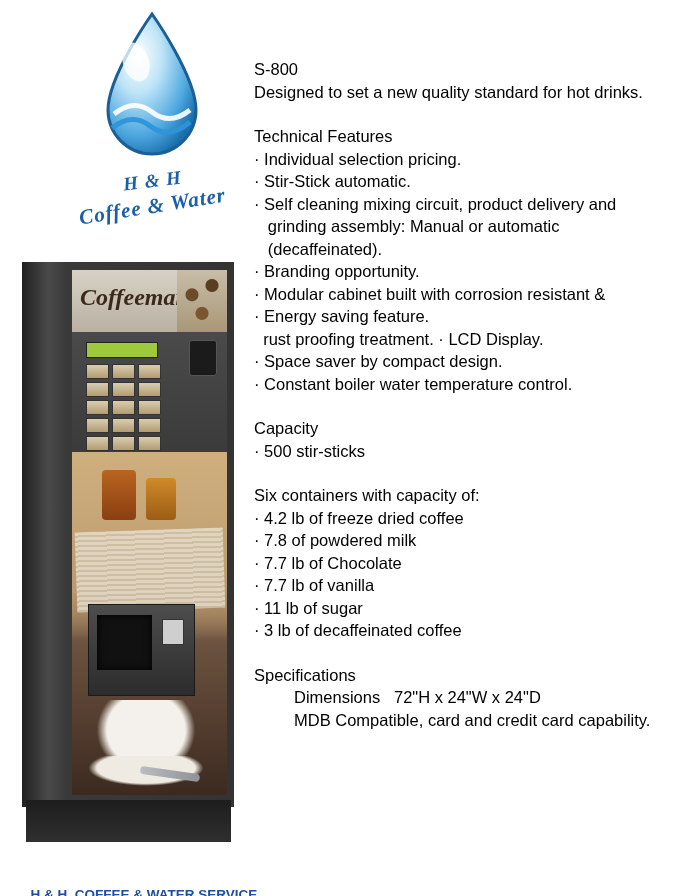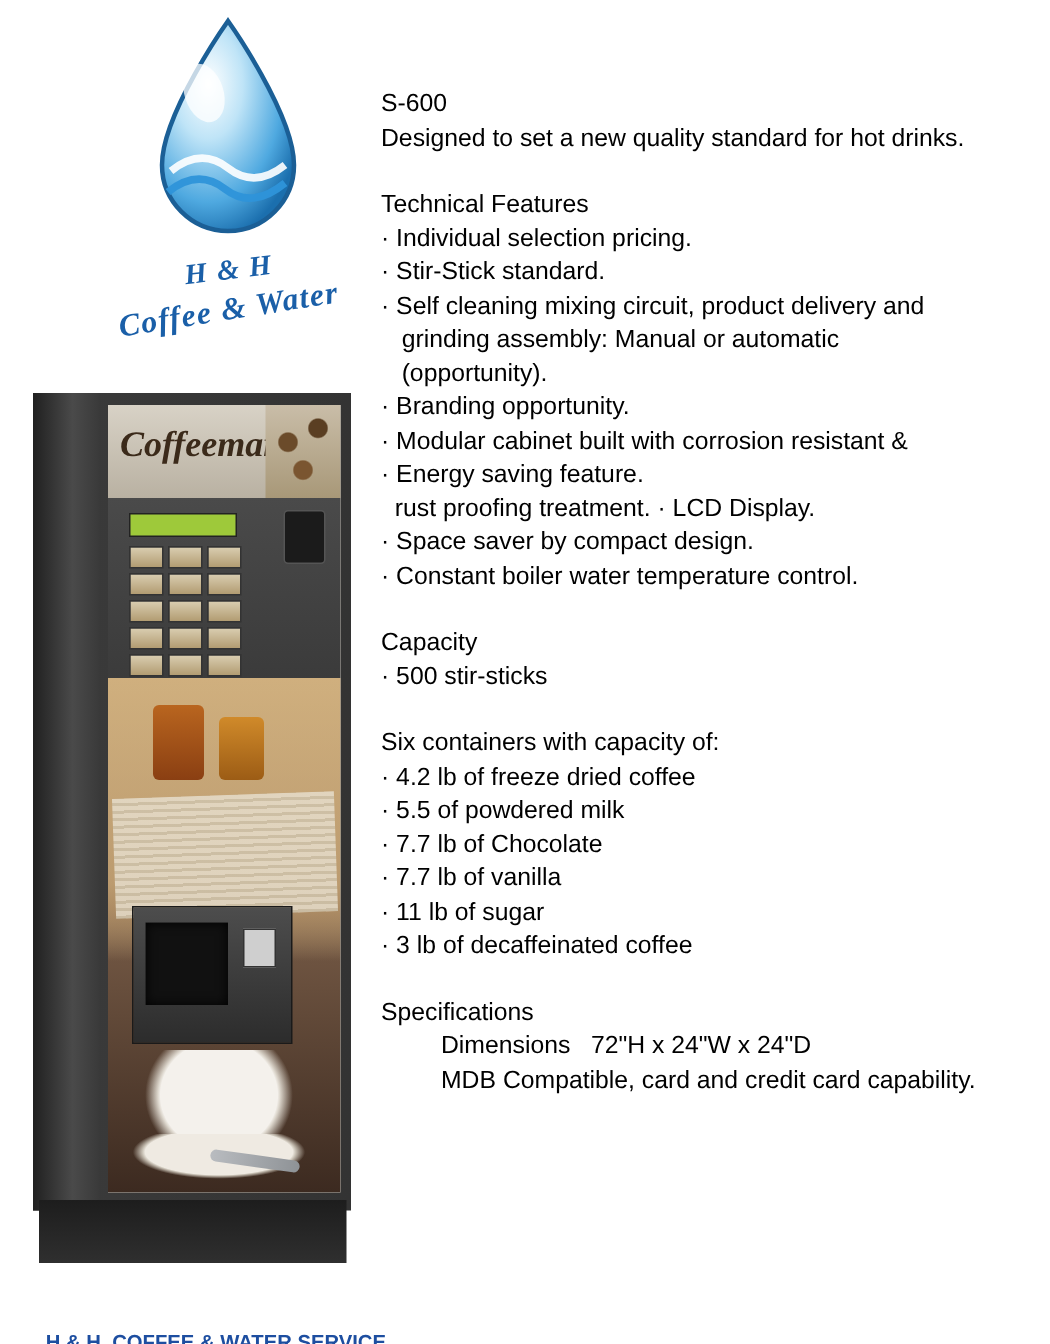--- a/index.html
+++ b/index.html
@@ -378,48 +378,48 @@
           <div class="spoon"></div>
         </div>
       </div>
     </div>
 
     <div class="machine-base"></div>
   </div>
 
   <div class="content">
 
-    <div class="line">S-600</div>
+    <div class="line">S-800</div>
     <div class="wrapline">Designed to set a new quality standard for hot drinks.</div>
 
     <div class="blank"></div>
 
     <div class="line">Technical Features</div>
     <div class="line">· Individual selection pricing.</div>
-    <div class="line">· Stir-Stick standard.</div>
+    <div class="line">· Stir-Stick automatic.</div>
     <div class="line">· Self cleaning mixing circuit, product delivery and</div>
     <div class="line">   grinding assembly: Manual or automatic</div>
-    <div class="line">   (opportunity).</div>
+    <div class="line">   (decaffeinated).</div>
     <div class="line">· Branding opportunity.</div>
     <div class="line">· Modular cabinet built with corrosion resistant &amp;</div>
     <div class="line">· Energy saving feature.</div>
     <div class="line">  rust proofing treatment. · LCD Display.</div>
     <div class="line">· Space saver by compact design.</div>
     <div class="line">· Constant boiler water temperature control.</div>
 
     <div class="blank"></div>
 
     <div class="line">Capacity</div>
     <div class="line">· 500 stir-sticks</div>
 
     <div class="blank"></div>
 
     <div class="line">Six containers with capacity of:</div>
     <div class="line">· 4.2 lb of freeze dried coffee</div>
-    <div class="line">· 5.5 of powdered milk</div>
+    <div class="line">· 7.8 of powdered milk</div>
     <div class="line">· 7.7 lb of Chocolate</div>
     <div class="line">· 7.7 lb of vanilla</div>
     <div class="line">· 11 lb of sugar</div>
     <div class="line">· 3 lb of decaffeinated coffee</div>
 
     <div class="blank"></div>
 
     <div class="line">Specifications</div>
     <div class="line indent2">Dimensions   72"H x 24"W x 24"D</div>
     <div class="line indent2">MDB Compatible, card and credit card capability.</div>

